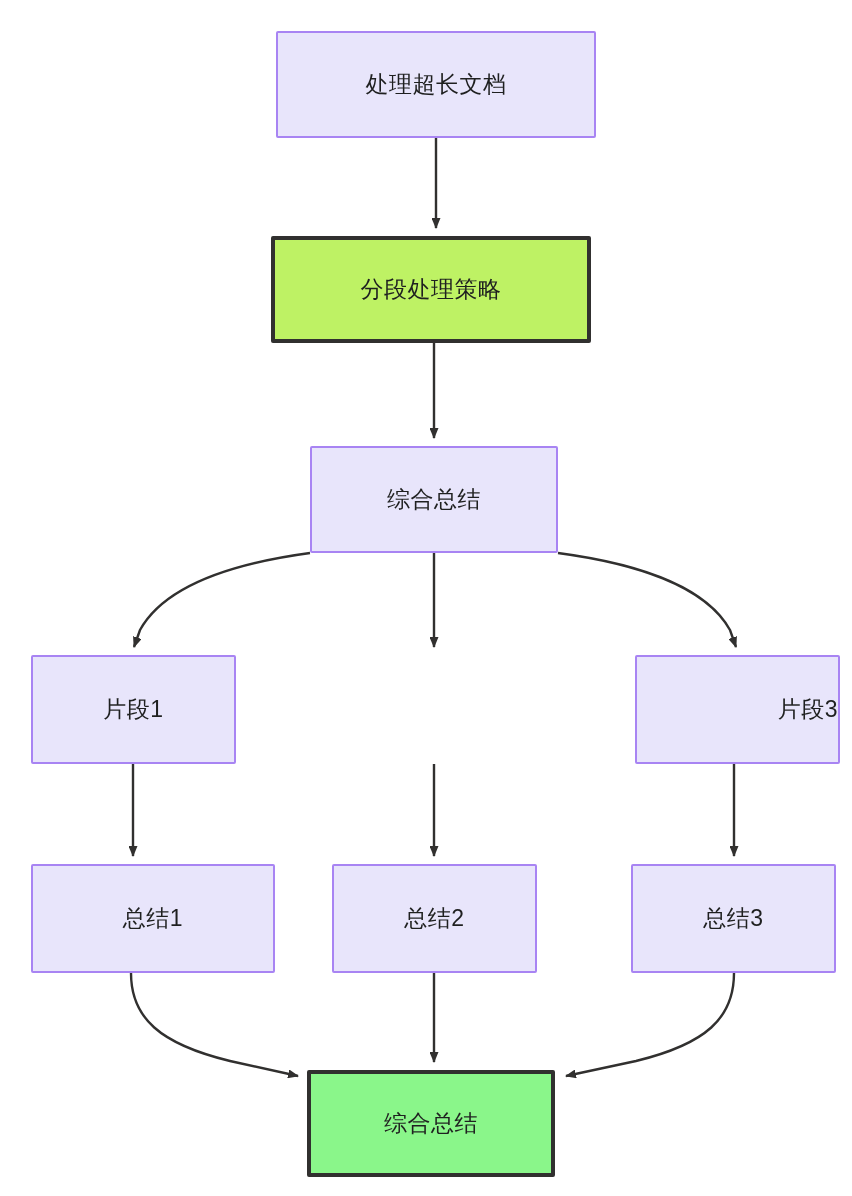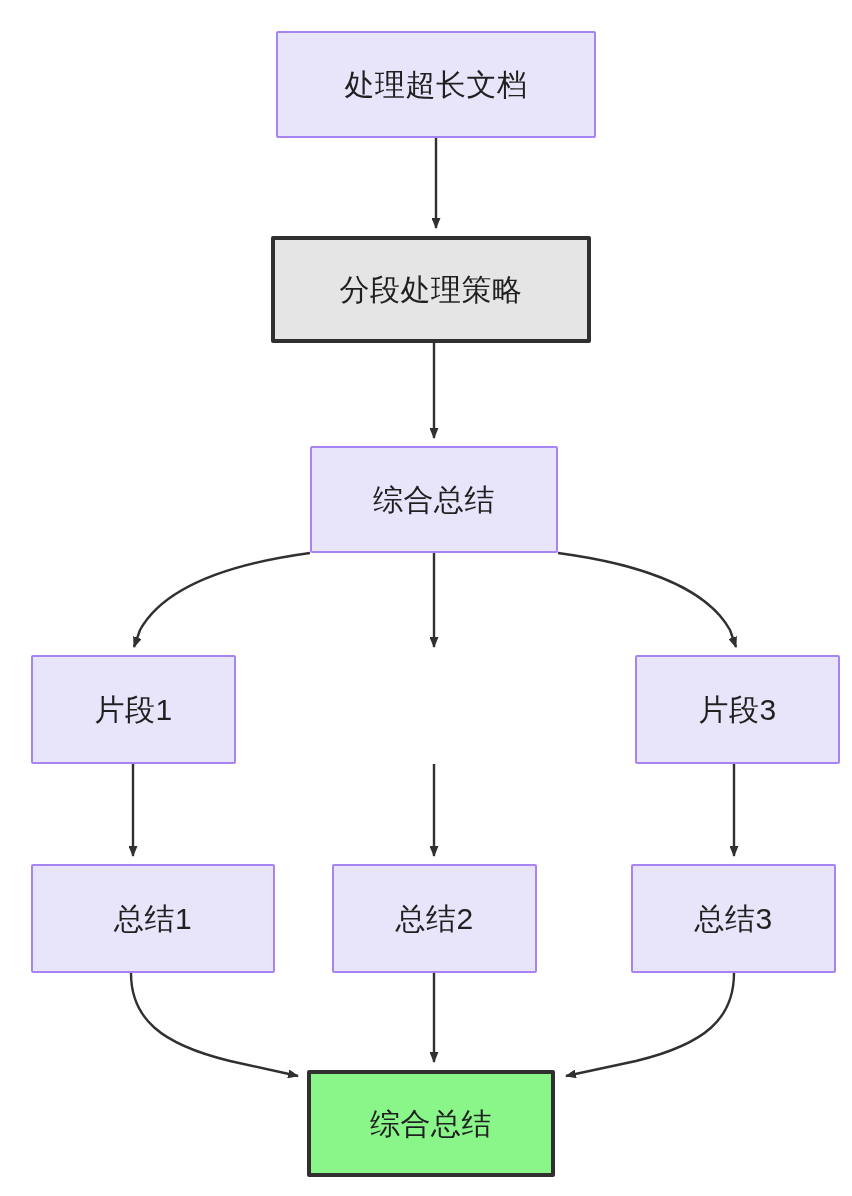--- a/index.html
+++ b/index.html
@@ -30,31 +30,31 @@
     pointer-events: none;
   }
   .node {
     position: absolute;
     box-sizing: border-box;
     display: flex;
     align-items: center;
     justify-content: center;
     text-align: center;
     color: #1f2020;
-    font-size: 30px;
+    font-size: 23px;
     line-height: 1.2;
     letter-spacing: 0.5px;
   }
   .node-default {
     background: #e8e5fb;
     border: 2px solid #a884f3;
     border-radius: 2px;
   }
   .node-strategy {
-    background: #e5e5e5;
+    background: #bef264;
     border: 4px solid #31302f;
     border-radius: 2px;
   }
   .node-final {
     background: #8af68a;
     border: 4px solid #31302f;
     border-radius: 2px;
   }
   .node-label {
     display: block;
@@ -108,21 +108,21 @@
 
   <div class="node node-default" style="left:310px; top:446px; width:248px; height:107px;">
     <span class="node-label">综合总结</span>
   </div>
 
   <div class="node node-default" style="left:31px; top:655px; width:205px; height:109px;">
     <span class="node-label">片段1</span>
   </div>
 
 
-  <div class="node node-default" style="left:635px; top:655px; width:205px; height:109px;">
+  <div class="node node-default" style="left:635px; top:655px; width:205px; height:109px;justify-content:flex-end;">
     <span class="node-label">片段3</span>
   </div>
 
   <div class="node node-default" style="left:31px; top:864px; width:244px; height:109px;">
     <span class="node-label">总结1</span>
   </div>
 
   <div class="node node-default" style="left:332px; top:864px; width:205px; height:109px;">
     <span class="node-label">总结2</span>
   </div>

